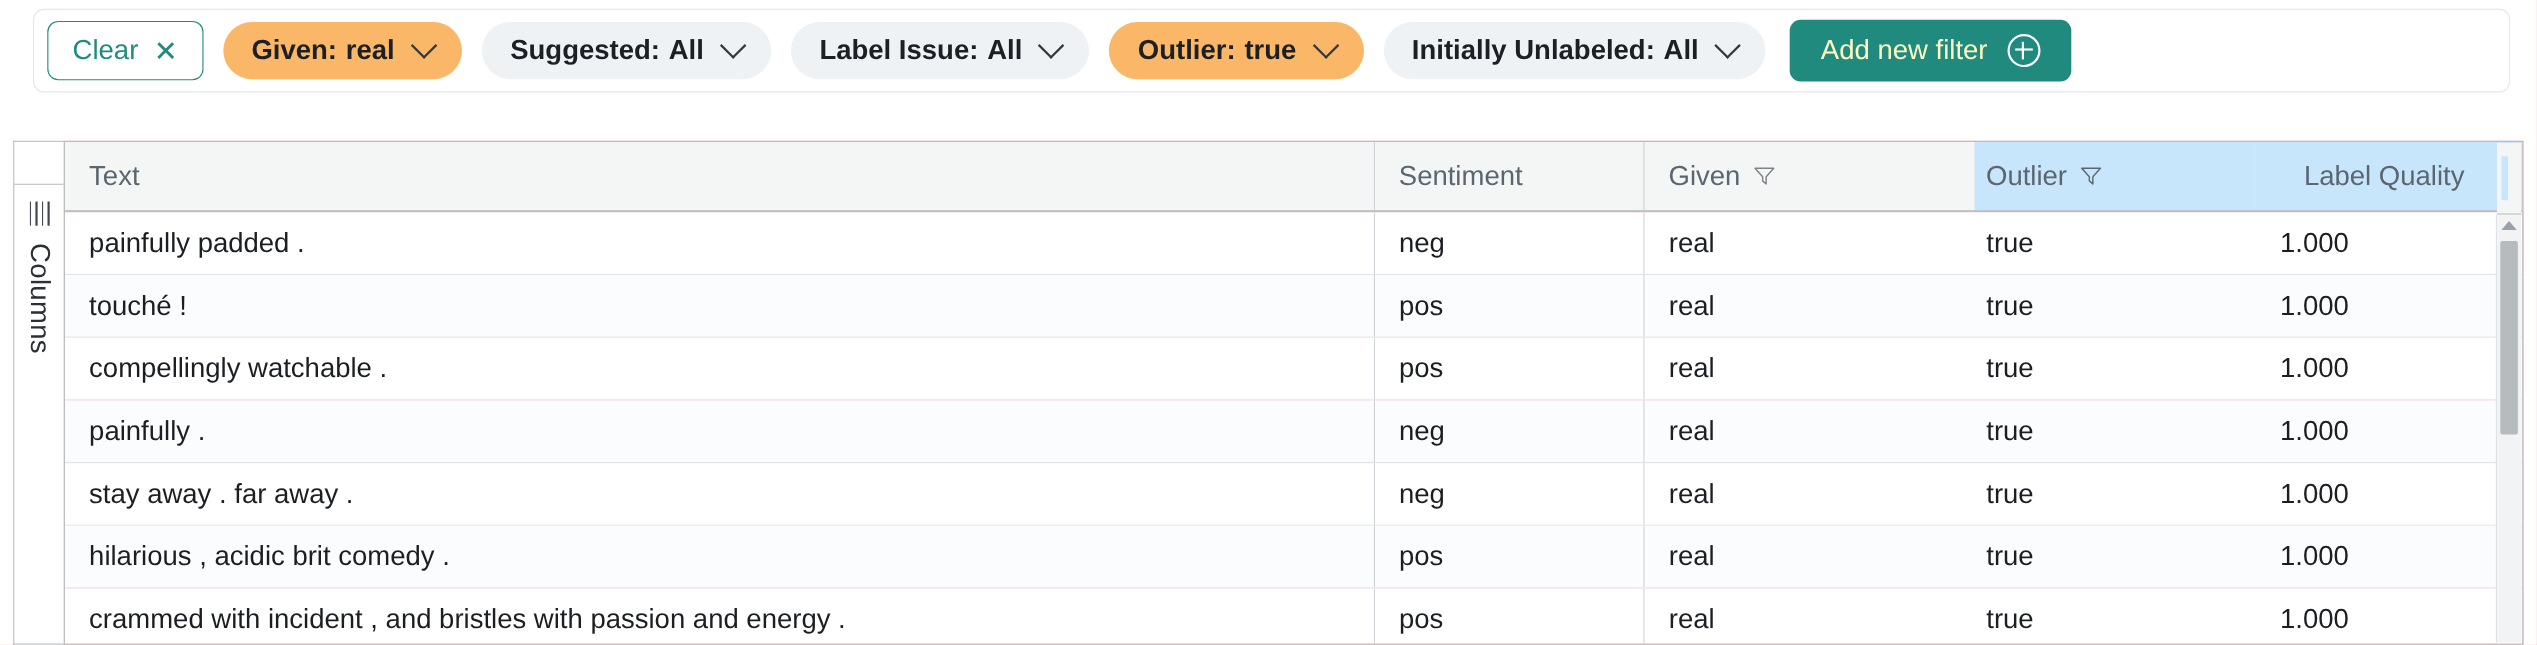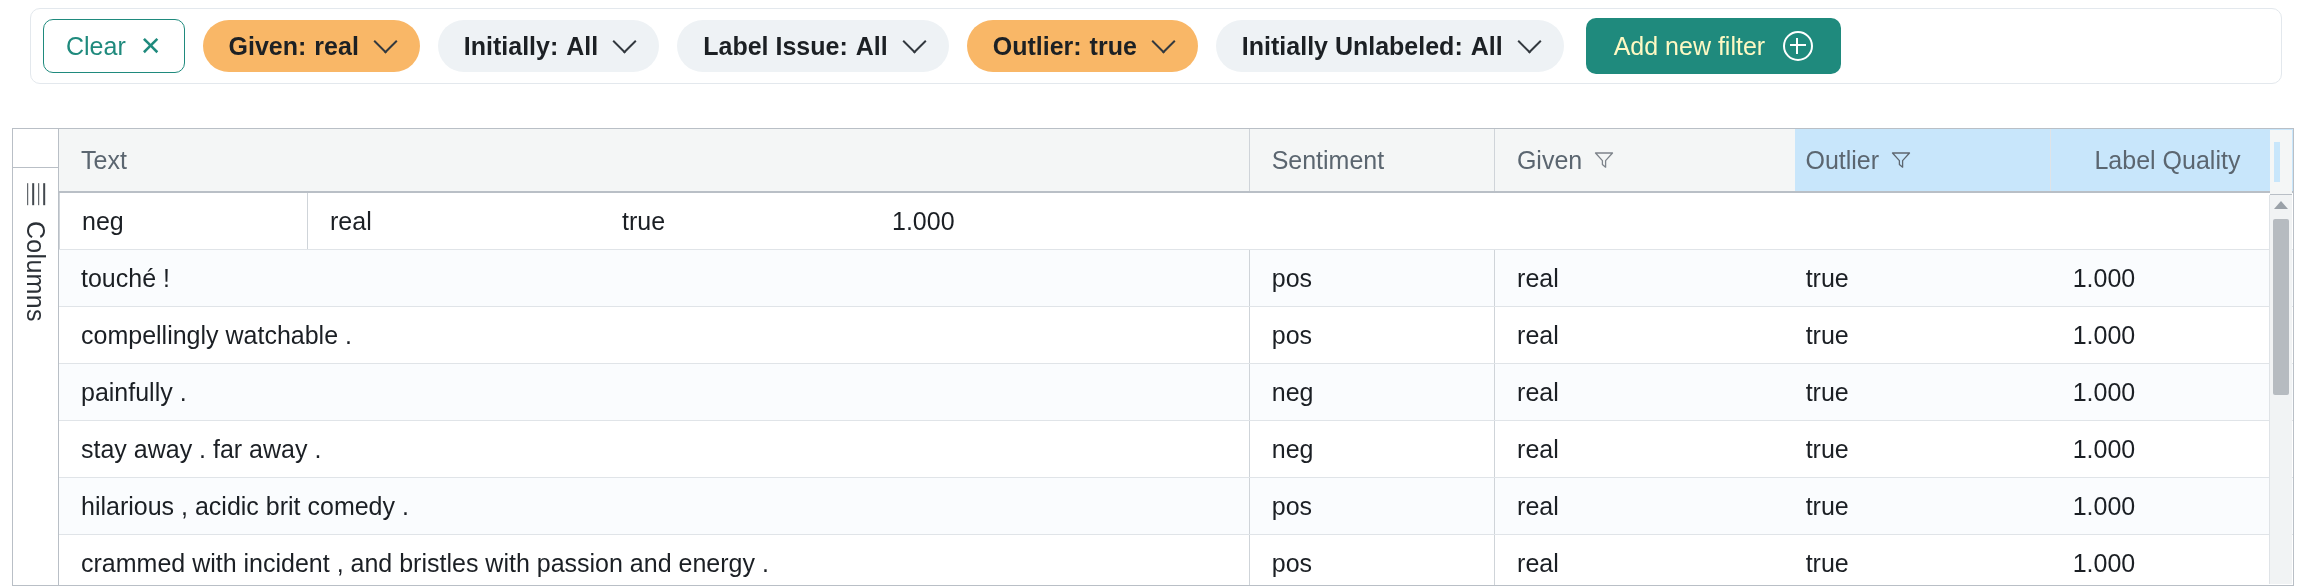--- a/index.html
+++ b/index.html
@@ -284,21 +284,21 @@
     <span class="x-glyph">✕</span>
   </div>
 
   <div class="chip chip-filter is-active">
     <span class="label-part">Given:</span>
     <span class="value-part">real</span>
     <span class="caret"></span>
   </div>
 
   <div class="chip chip-filter">
-    <span class="label-part">Initially:</span>
+    <span class="label-part">Suggested:</span>
     <span class="value-part">All</span>
     <span class="caret"></span>
   </div>
 
   <div class="chip chip-filter">
     <span class="label-part">Label Issue:</span>
     <span class="value-part">All</span>
     <span class="caret"></span>
   </div>
 
@@ -355,20 +355,21 @@
         <svg class="filter-funnel" viewBox="0 0 20 18">
           <path d="M1.5 2 L18.5 2 L11.6 9.6 L11.6 16.2 L8.4 13.4 L8.4 9.6 Z" fill="none" stroke="#5d666f" stroke-width="1.3" stroke-linejoin="round"></path>
         </svg>
       </div>
       <div class="cell c-quality hl sep-soft">
         <span>Label Quality</span>
       </div>
     </div>
 
     <div class="grid-row body-row plain">
+      <div class="cell c-text">painfully padded .</div>
       <div class="cell c-sent sep">neg</div>
       <div class="cell c-given sep">real</div>
       <div class="cell c-outlier">true</div>
       <div class="cell c-quality">1.000</div>
     </div>
 
     <div class="grid-row body-row alt">
       <div class="cell c-text">touché !</div>
       <div class="cell c-sent sep">pos</div>
       <div class="cell c-given sep">real</div>

